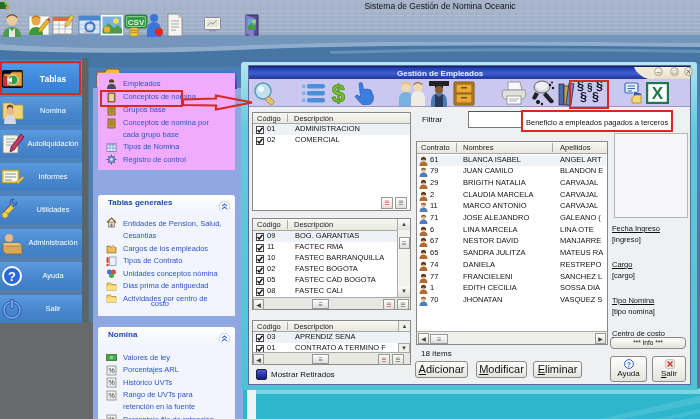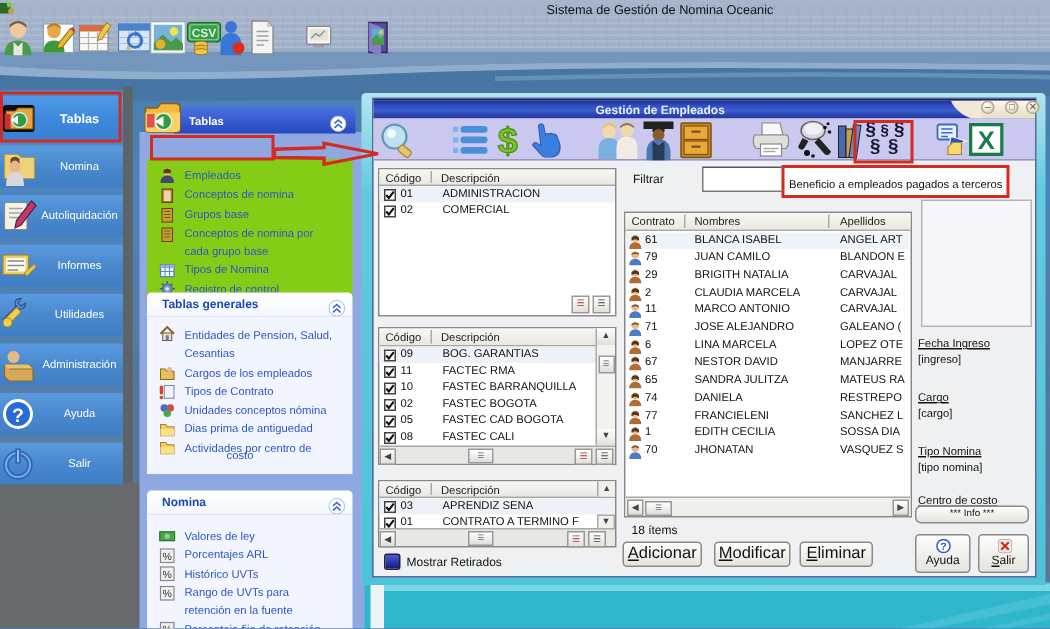--- a/index.html
+++ b/index.html
@@ -251,21 +251,21 @@
           <path d="M3 5.2 L5.5 3 L8 5.2 M3 8.2 L5.5 6 L8 8.2" fill="none" stroke="#3a66d8" stroke-width="1.1"></path>
         </svg></div>
 </div>
 <svg class="abs" style="left:95px;top:66px" width="27" height="24" viewBox="0 0 27 24">
       <path d="M2 6 L10 6 L12 3 L22 3 Q25 3 25 6 L25 20 Q25 22 22 22 L4 22 Q2 22 2 20 Z" fill="#f4b840" stroke="#8a6210" stroke-width="1"></path>
       <path d="M2 9 L25 9 L25 20 Q25 22 22 22 L4 22 Q2 22 2 20 Z" fill="#fcd060"></path>
       <circle cx="14" cy="15" r="5.5" fill="#2f9e3f" stroke="#e8f0f8" stroke-width="1"></circle>
       <path d="M8 15 l6 -3.5 v7 Z" fill="#fff"></path>
       <path d="M3 10 h5 v9 h-5 Z" fill="#e05050"></path>
     </svg>
-<div class="abs" style="left:98px;top:106px;width:137px;height:97px;background:#84cc16;">
+<div class="abs" style="left:98px;top:73px;width:137px;height:97px;background:#f0abfc;">
   <svg class="tpico" style="top:5px" viewBox="0 0 11 11">
         <circle cx="5.5" cy="3.5" r="2.5" fill="#e8b88a"></circle>
         <path d="M1 11 q0 -5 4.5 -5 q4.5 0 4.5 5Z" fill="#444a6a"></path>
         <path d="M3 2.5 q2.5 -2.5 5 0 v2 h-5Z" fill="#5a3a1a"></path>
       </svg>
   <div class="tpitem" style="top:6px;">Empleados</div>
   <svg class="tpico" style="top:19px" viewBox="0 0 11 11">
         <rect x="2" y="1" width="7" height="9" fill="#b87828" stroke="#6a4210" stroke-width="0.7"></rect>
         <rect x="3.2" y="2" width="4.6" height="7" fill="#e8d8a8"></rect>
       </svg>
@@ -731,21 +731,21 @@
         <span class="c3">GALEANO (</span>
       </div>
   <div class="trow" style="top:82.7px;">
         <svg class="pico" width="9" height="10">
           <circle cx="4.5" cy="3" r="2.4" fill="#e8b88a"></circle>
           <path d="M0.5 10 q0 -4.5 4 -4.5 q4 0 4 4.5Z" fill="#b06a32"></path>
           <path d="M2 2.5 q2.5 -2.8 5 0 l0 2 q-2.5 -2 -5 0Z" fill="#5a3518"></path>
         </svg>
         <span class="c1">6</span>
         <span class="c2">LINA MARCELA</span>
-        <span class="c3">LOPEZ OTE</span>
+        <span class="c3">LINA OTE</span>
       </div>
   <div class="trow" style="top:94.4px;">
         <svg class="pico" width="9" height="10">
           <circle cx="4.5" cy="3" r="2.4" fill="#e8b88a"></circle>
           <path d="M0.5 10 q0 -4.5 4 -4.5 q4 0 4 4.5Z" fill="#b06a32"></path>
           <path d="M2 2.5 q2.5 -2.8 5 0 l0 2 q-2.5 -2 -5 0Z" fill="#5a3518"></path>
         </svg>
         <span class="c1">67</span>
         <span class="c2">NESTOR DAVID</span>
         <span class="c3">MANJARRE</span>

